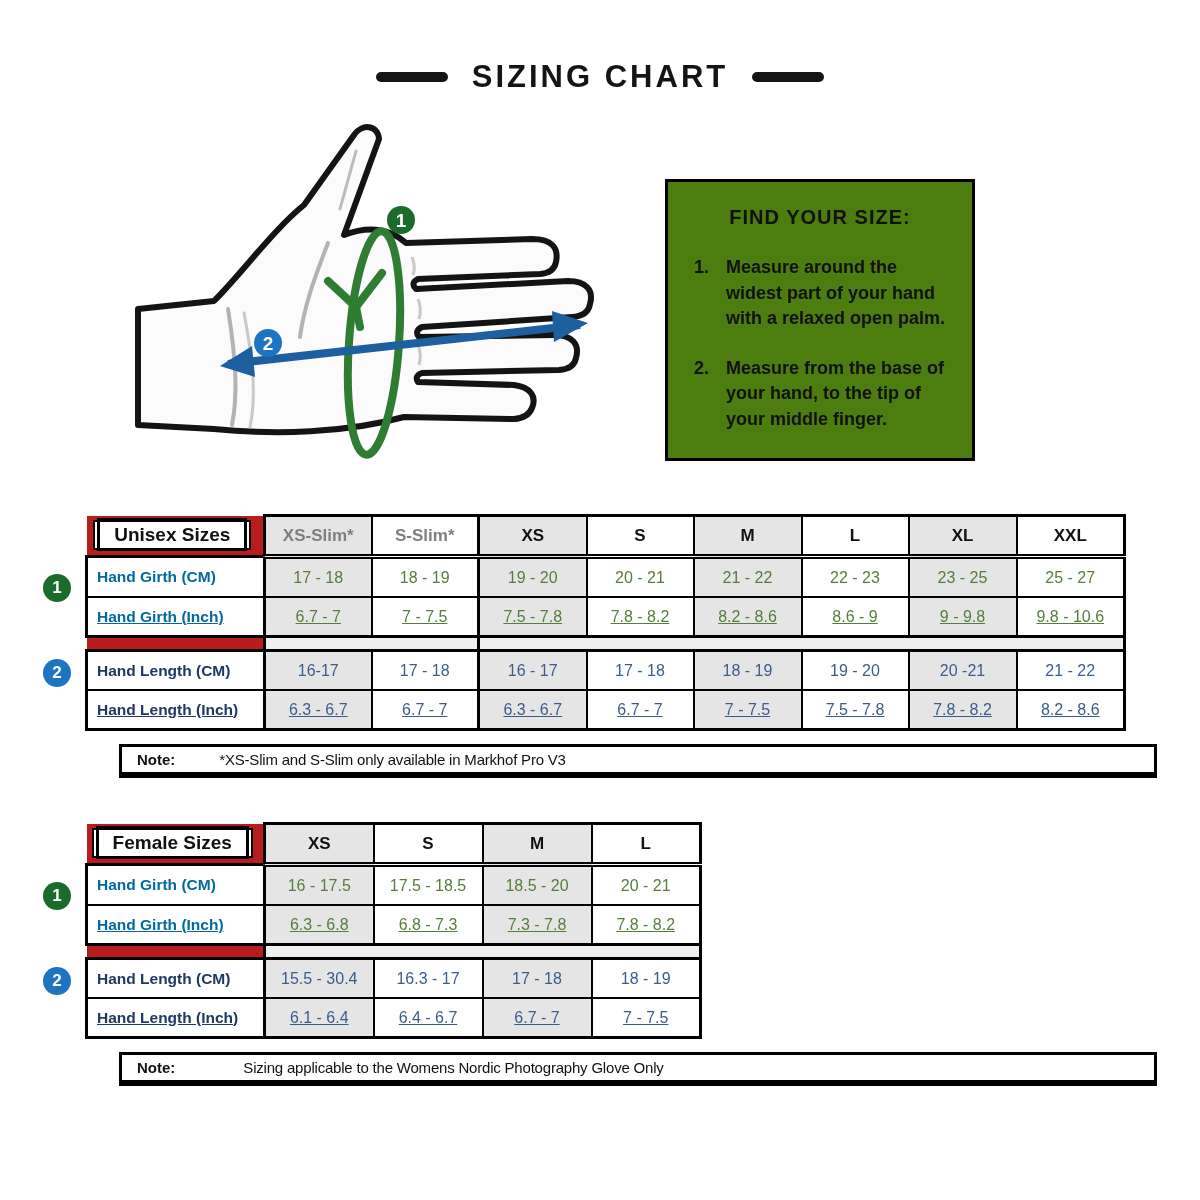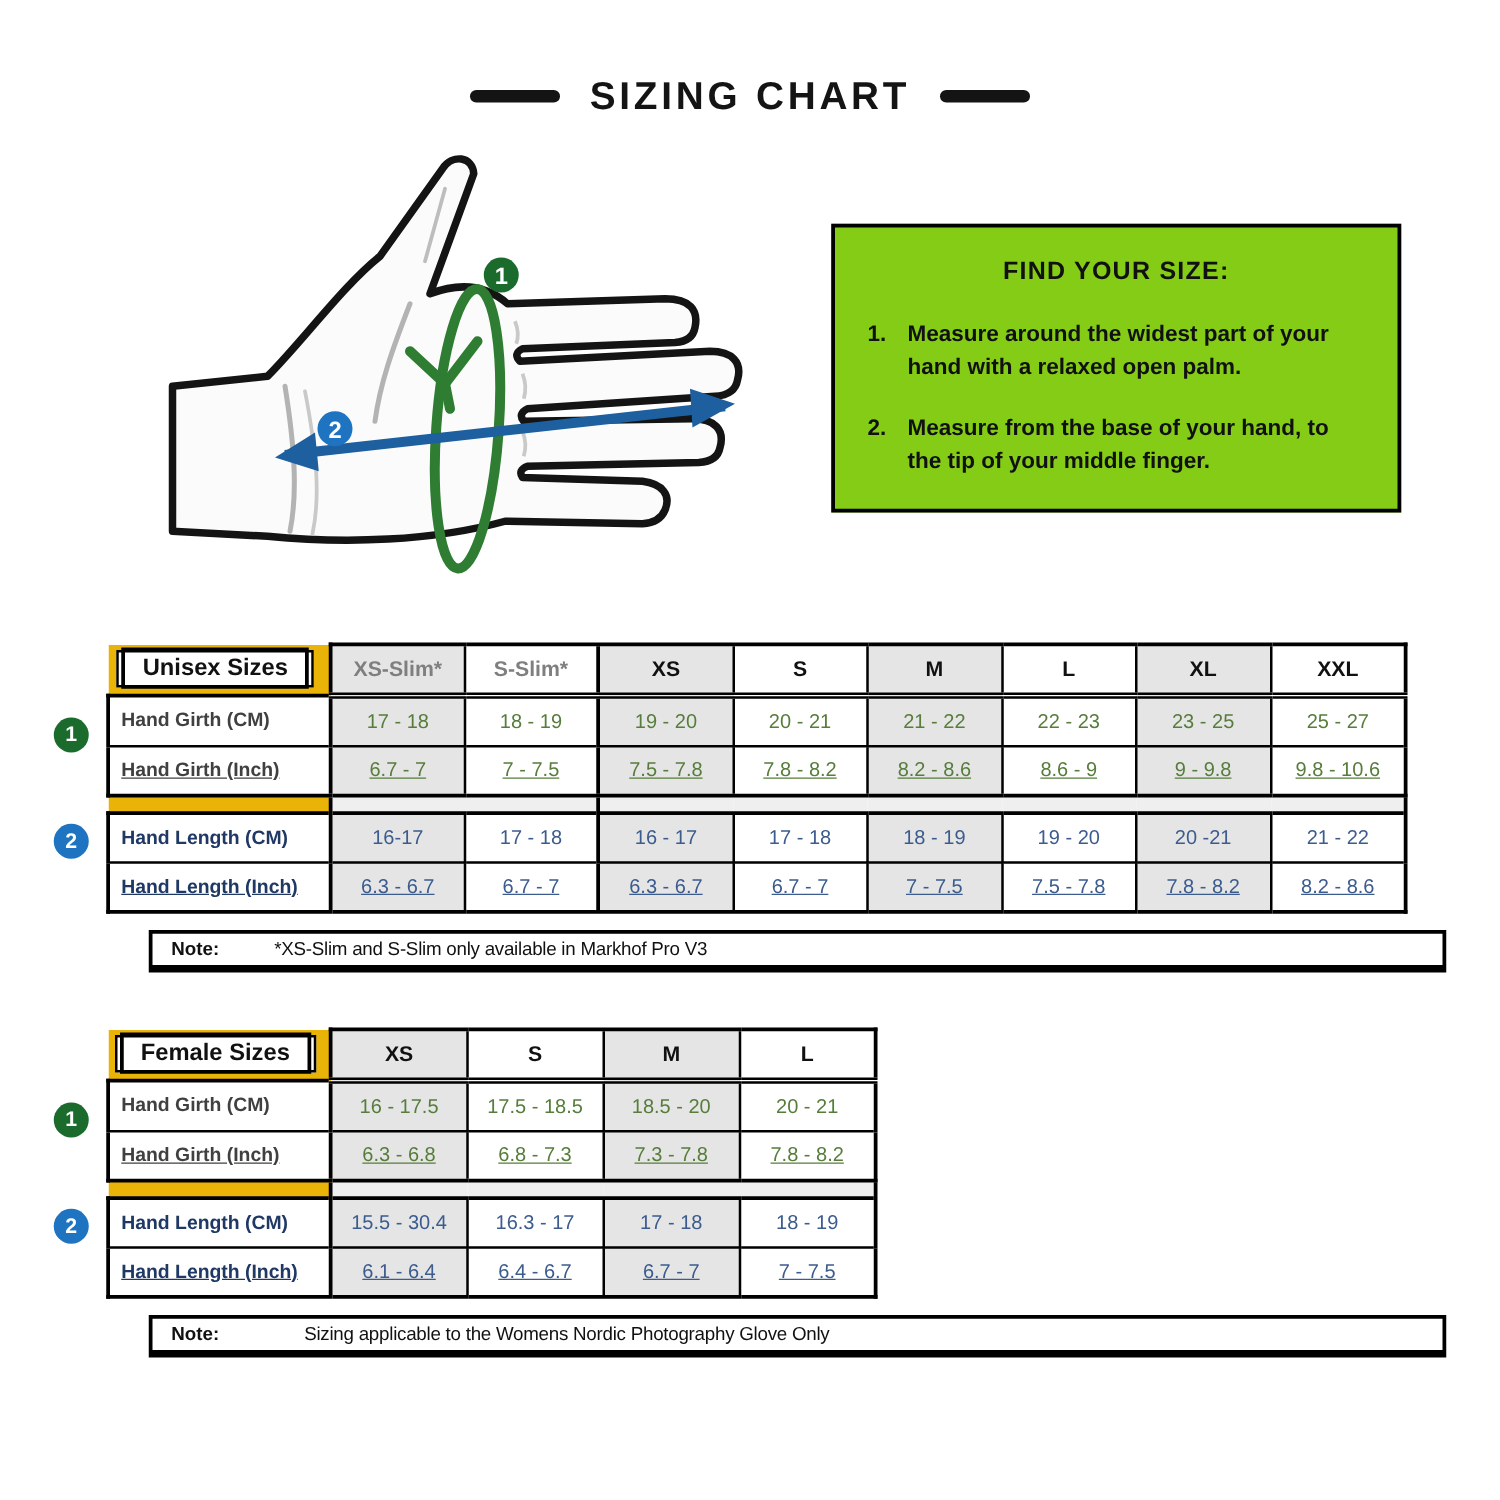--- a/index.html
+++ b/index.html
@@ -11,22 +11,22 @@
   .brand-text{display:flex;flex-direction:column;align-items:flex-start;}
   .brand-name{font-size:45px;font-weight:bold;letter-spacing:5px;line-height:1;color:#141414;}
   .brand-tagline{font-size:15px;font-weight:bold;letter-spacing:6.8px;color:#2a2a2a;margin-top:5px;}
   .title-row{display:flex;justify-content:center;align-items:center;gap:24px;margin-top:15px;}
   .title-dash{width:72px;height:10px;background:#141414;border-radius:6px;}
   .page-title{font-size:31px;font-weight:bold;letter-spacing:3px;color:#141414;}
 
   
   .intro{display:flex;align-items:flex-start;margin-top:22px;}
   .hand-wrap{margin-left:116px;width:505px;height:365px;}
-  .find-box{box-sizing:border-box;width:456px;margin-left:44px;margin-top:62px;border:3px solid #000;
-            padding:24px 26px 26px 26px;background:#84cc16;}
+  .find-box{box-sizing:border-box;width:310px;margin-left:44px;margin-top:62px;border:3px solid #000;
+            padding:24px 26px 26px 26px;background:#4d7c0f;}
   .find-heading{text-align:center;font-size:20px;font-weight:bold;letter-spacing:1px;margin-bottom:26px;}
   .step{display:flex;margin-bottom:24px;font-size:18px;font-weight:bold;line-height:1.42;}
   .step:last-child{margin-bottom:0;}
   .step-num{width:32px;flex:none;}
   .step-text{flex:1;}
 
   
   .table-section{position:relative;margin-left:85px;}
   .sec-unisex{margin-top:32px;}
   .sec-female{margin-top:44px;}
@@ -37,31 +37,31 @@
   td.cell{border:2px solid #000;}
   td.gray{background:#e5e5e5;}
   td.hdr{font-weight:bold;font-size:17px;border-bottom:5px double #000;border-top:3px solid #000;}
   td.hdr.slim{color:#7f7f7f;}
   td.dv{border-left:3px solid #000;}
   td.first{border-left:3px solid #000;}
   td.last{border-right:3px solid #000;}
   tr.r-top td.cell{border-top:3px solid #000;}
   tr.r-bot td.cell{border-bottom:3px solid #000;text-decoration:underline;}
   td.lbl{font-weight:bold;text-align:left;padding-left:9px;font-size:15.5px;background:#fff;}
-  td.g-lbl{color:#404040;}
+  td.g-lbl{color:#0369a1;}
   td.b-lbl{color:#1f3864;}
   td.g-val{color:#567d3b;}
   td.b-val{color:#3c5c8e;}
   tr.gap{height:11px;}
   tr.gap td{height:11px;border:none;}
   tr.gap td.gband{background:#efefef;}
   tr.gap td.first{border-left:3px solid #000;}
   tr.gap td.last{border-right:3px solid #000;}
   tr.gap td.dv{border-left:3px solid #000;}
-  td.corner{border:none;background:#eab308;}
+  td.corner{border:none;background:#b91c1c;}
   .label-box{display:inline-block;border:2px solid #000;padding:2px;background:#fff;margin-right:5px;}
   .label-box-in{border:3px solid #000;padding:3px 14px;font-size:19px;font-weight:bold;white-space:nowrap;}
 
   
   .note-bar{box-sizing:border-box;margin-left:119px;margin-top:13px;width:1038px;height:34px;
             border:3px solid #000;border-bottom-width:6px;display:flex;align-items:center;background:#fff;}
   .note-label{font-weight:bold;font-size:15px;margin-left:15px;}
   .note-text{font-size:15px;letter-spacing:-0.2px;}
   .note-text.n1{margin-left:44px;}
   .note-text.n2{margin-left:68px;}

